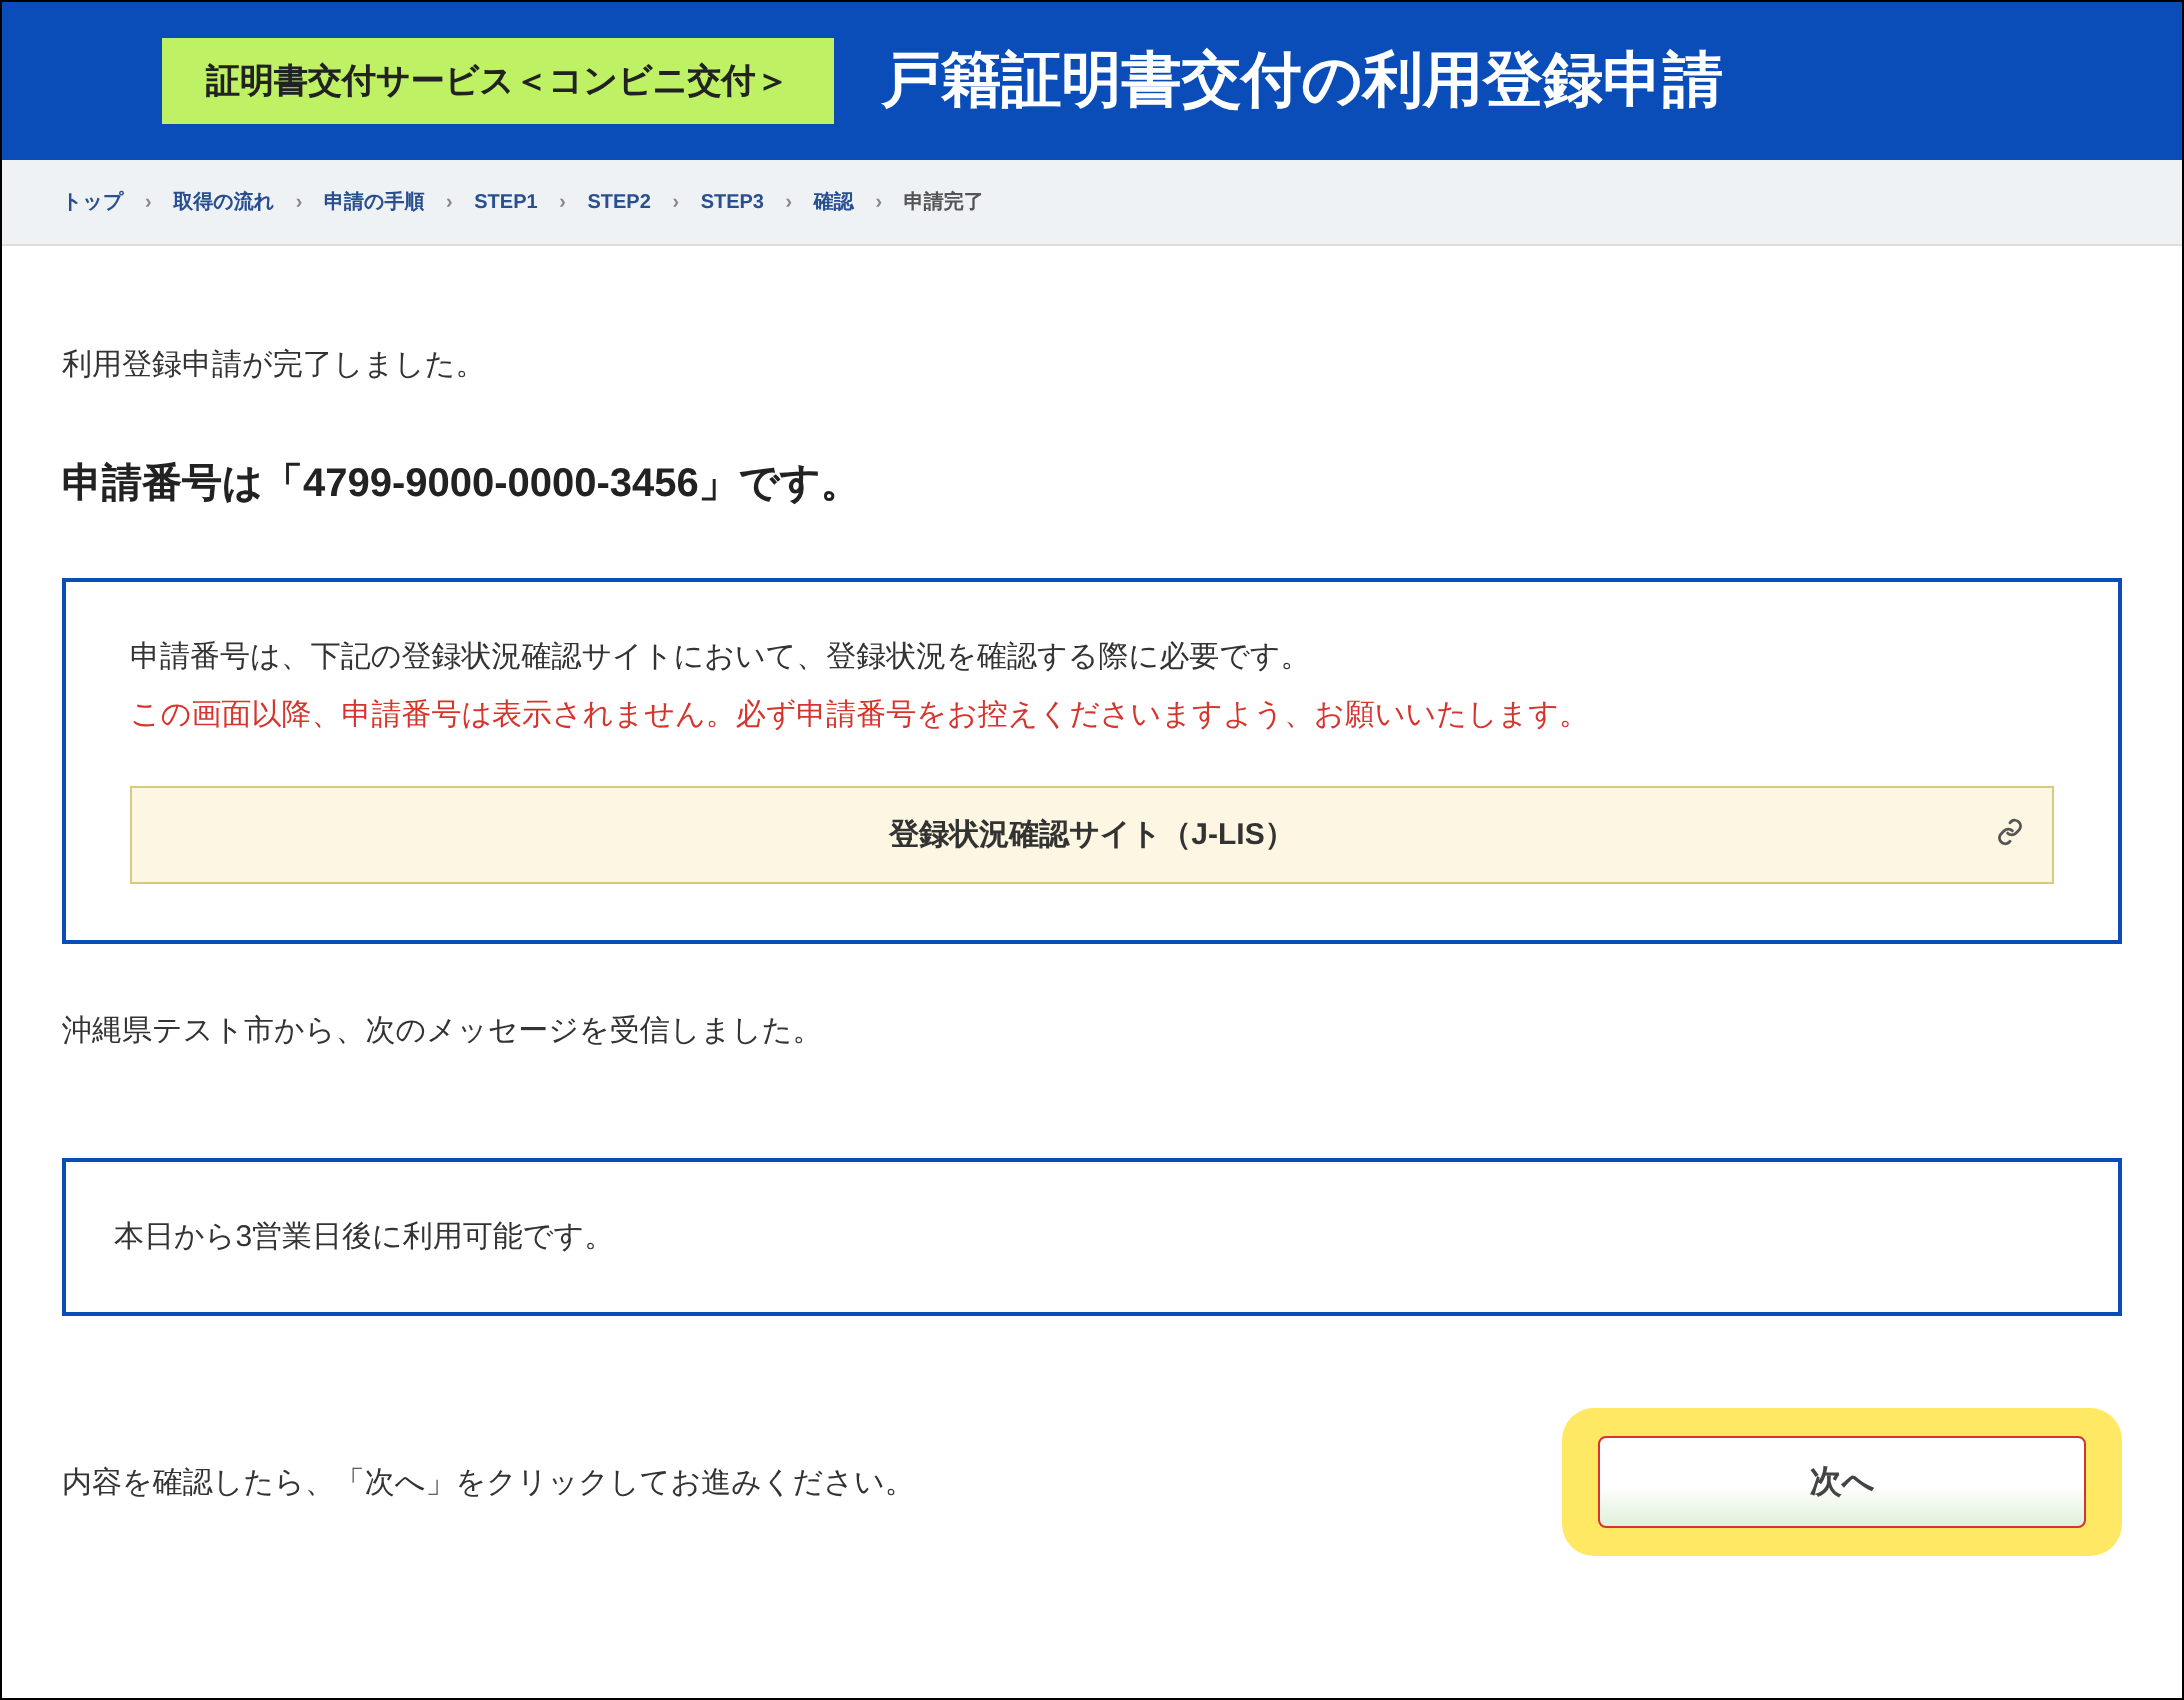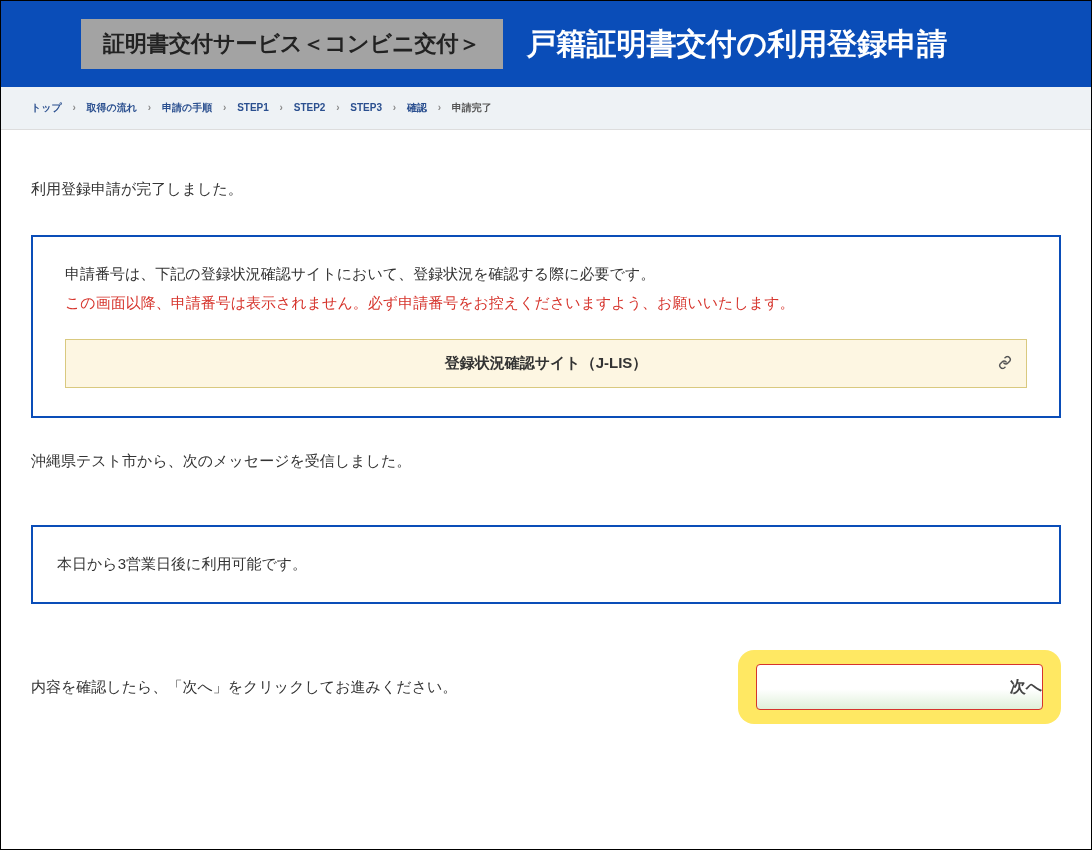--- a/index.html
+++ b/index.html
@@ -12,24 +12,24 @@
     border: 1px solid #000;
   }
   .header {
     background: #0a4db8;
     display: flex;
     align-items: center;
     padding: 18px 0 18px 80px;
     gap: 24px;
   }
   .header-badge {
-    background: #a3a3a3;
+    background: #bef264;
     color: #222;
     font-weight: bold;
-    font-size: 22px;
+    font-size: 17px;
     padding: 10px 22px;
     white-space: nowrap;
   }
   .header-title {
     color: #fff;
     font-weight: bold;
     font-size: 30px;
     white-space: nowrap;
   }
   .breadcrumb-bar {
@@ -119,30 +119,29 @@
   .footer-text {
     font-size: 15px;
     color: #333;
   }
   .next-wrap {
     background: #ffe863;
     border-radius: 16px;
     padding: 14px 18px;
   }
   .next-btn {
-    width: 287px;
+    width: 244px;
     height: 46px;
     border: 1px solid #d6342c;
     border-radius: 4px;
     background: linear-gradient(#fff 0%, #fff 55%, #dff0d9 100%);
     font-size: 16px;
     color: #444;
     font-weight: bold;
     cursor: pointer;
-    text-align: right;
   }
 </style>
 </head>
 <body>
 
 <div class="header">
   <div class="header-badge">証明書交付サービス＜コンビニ交付＞</div>
   <div class="header-title">戸籍証明書交付の利用登録申請</div>
 </div>
 
@@ -161,20 +160,21 @@
   <span class="sep">›</span>
   <a href="#">確認</a>
   <span class="sep">›</span>
   <span class="current">申請完了</span>
 </div>
 
 <div class="content">
 
   <p class="completion-text">利用登録申請が完了しました。</p>
 
+  <p class="app-number">申請番号は「4799-9000-0000-3456」です。</p>
 
   <div class="info-box">
     <p class="info-line1">申請番号は、下記の登録状況確認サイトにおいて、登録状況を確認する際に必要です。</p>
     <p class="info-line2">この画面以降、申請番号は表示されません。必ず申請番号をお控えくださいますよう、お願いいたします。</p>
     <div class="link-bar">
       <span>登録状況確認サイト（J-LIS）</span>
       <span class="link-icon">
         <svg viewBox="0 0 24 24" fill="none" stroke="#555" stroke-width="2.5" stroke-linecap="round">
           <path d="M10 13a5 5 0 0 0 7 0l3-3a5 5 0 0 0-7-7l-1 1"></path>
           <path d="M14 11a5 5 0 0 0-7 0l-3 3a5 5 0 0 0 7 7l1-1"></path>

